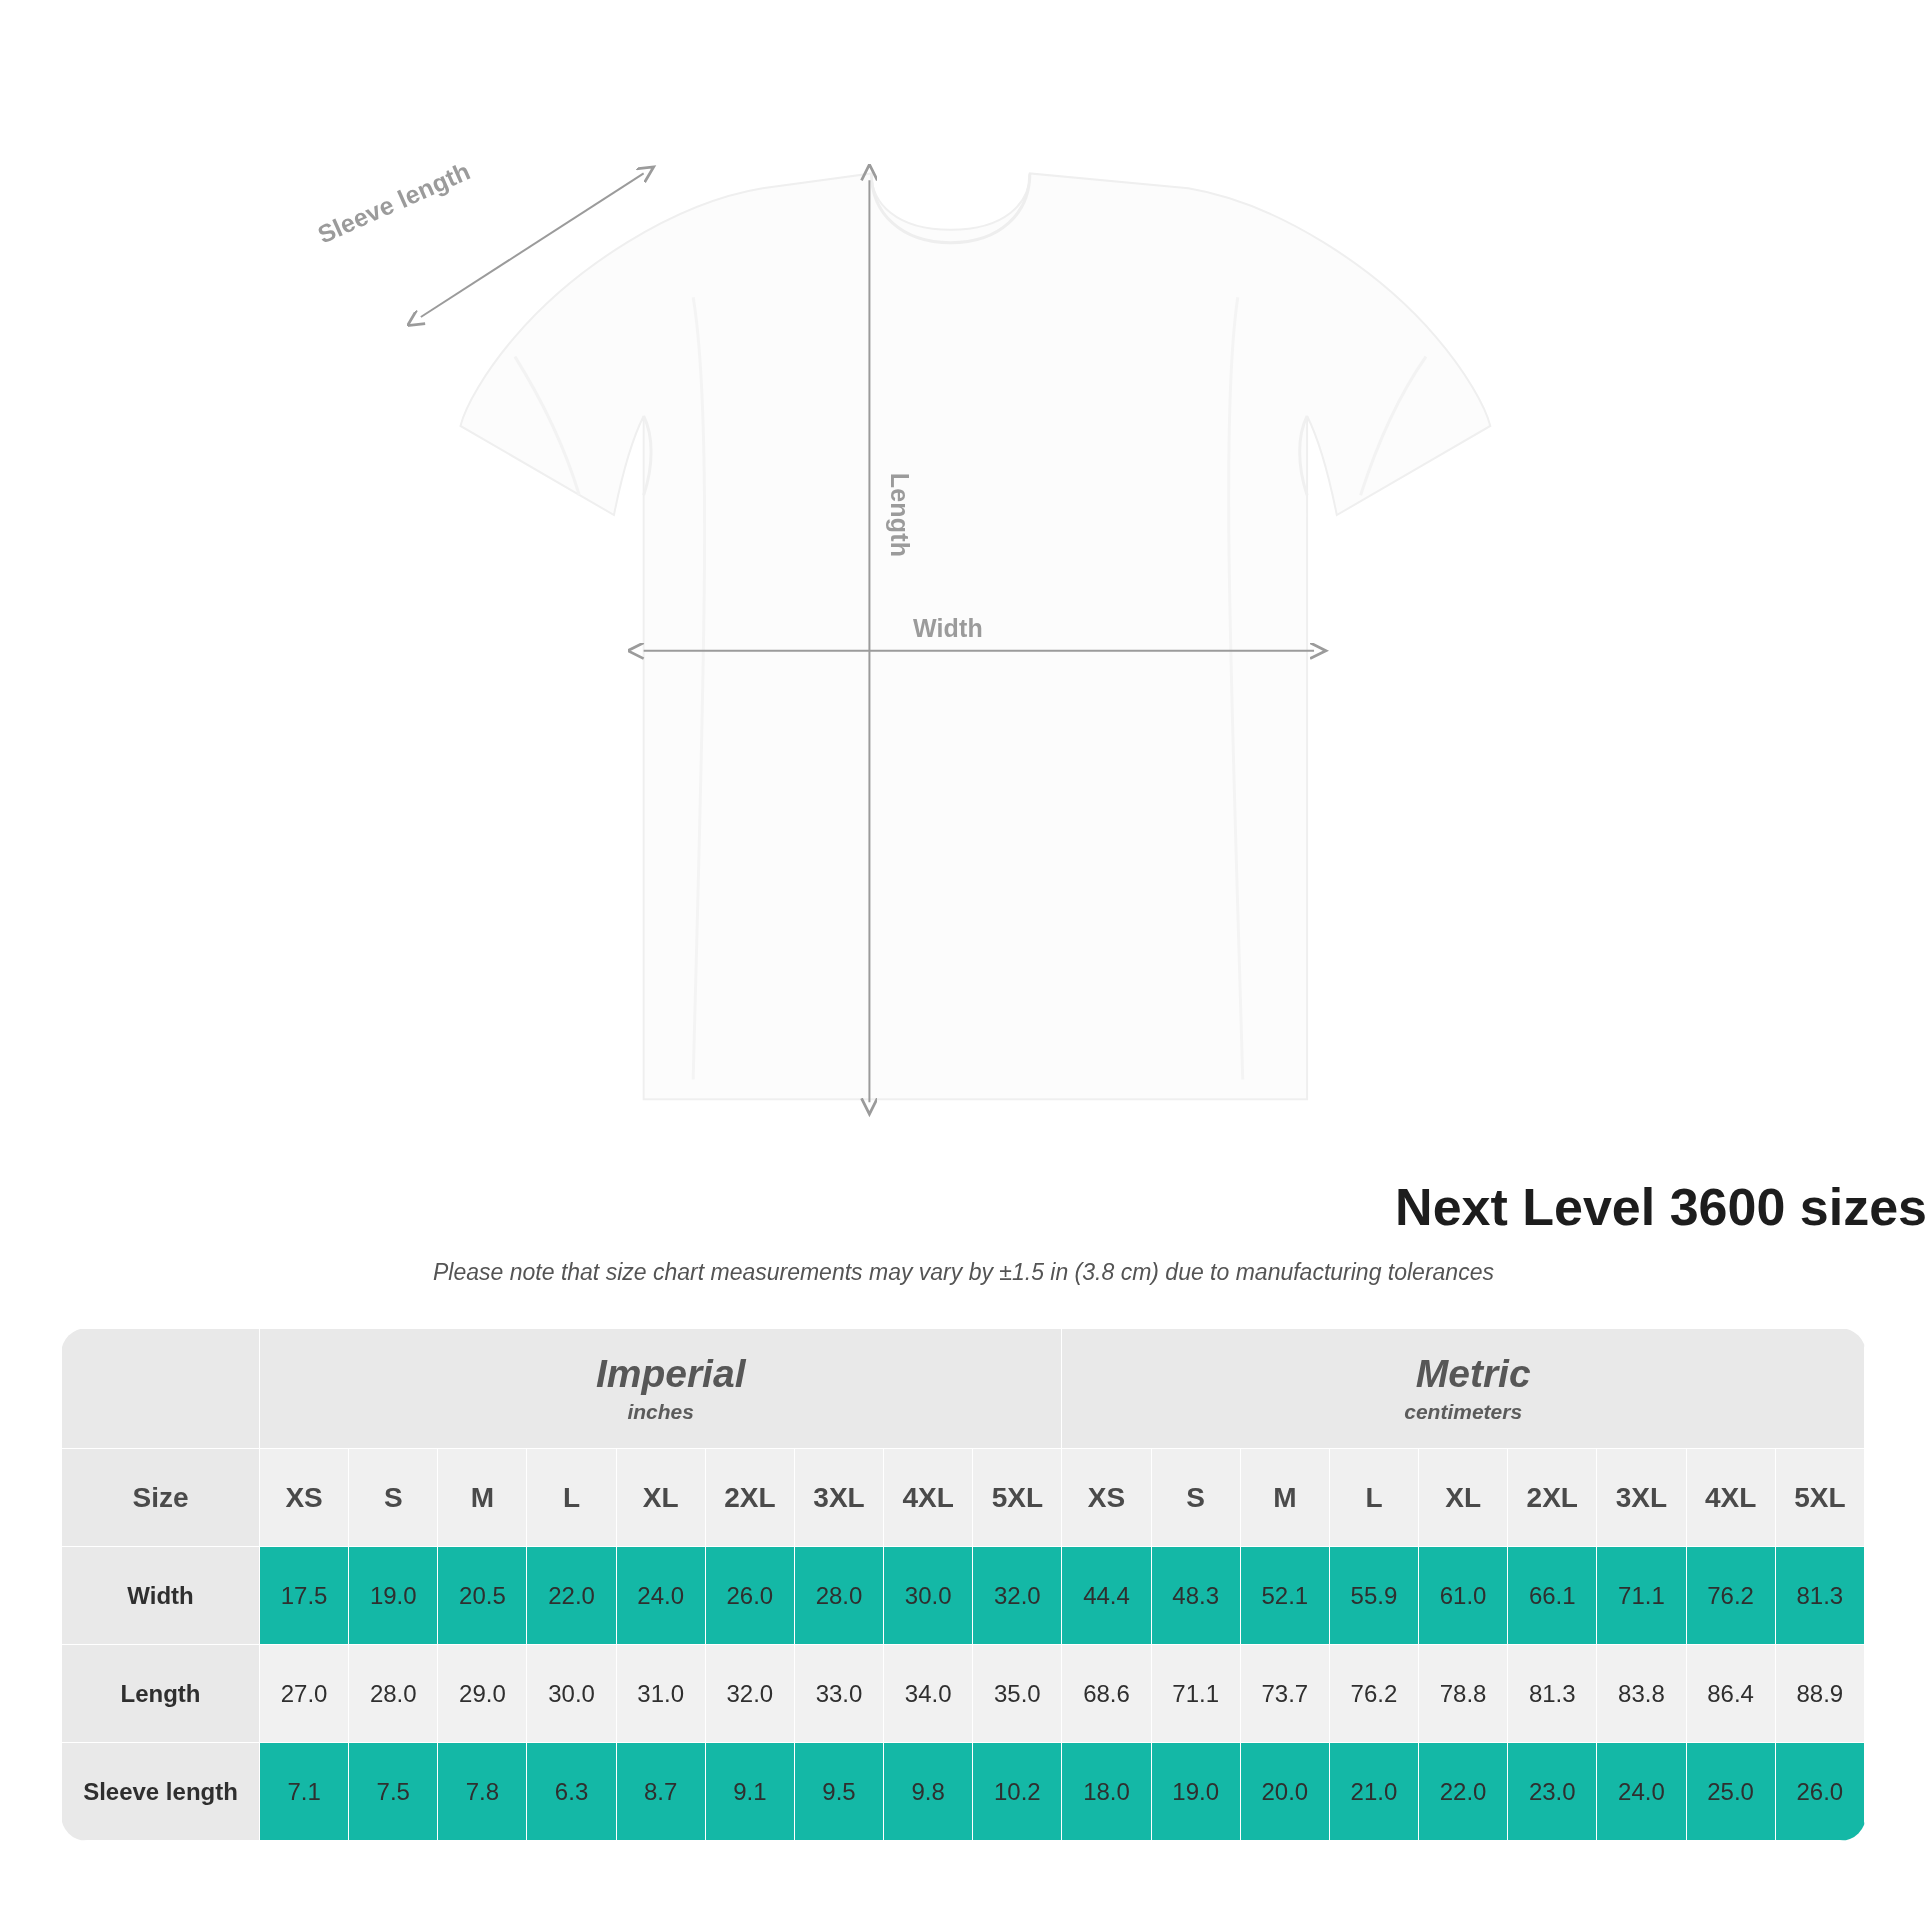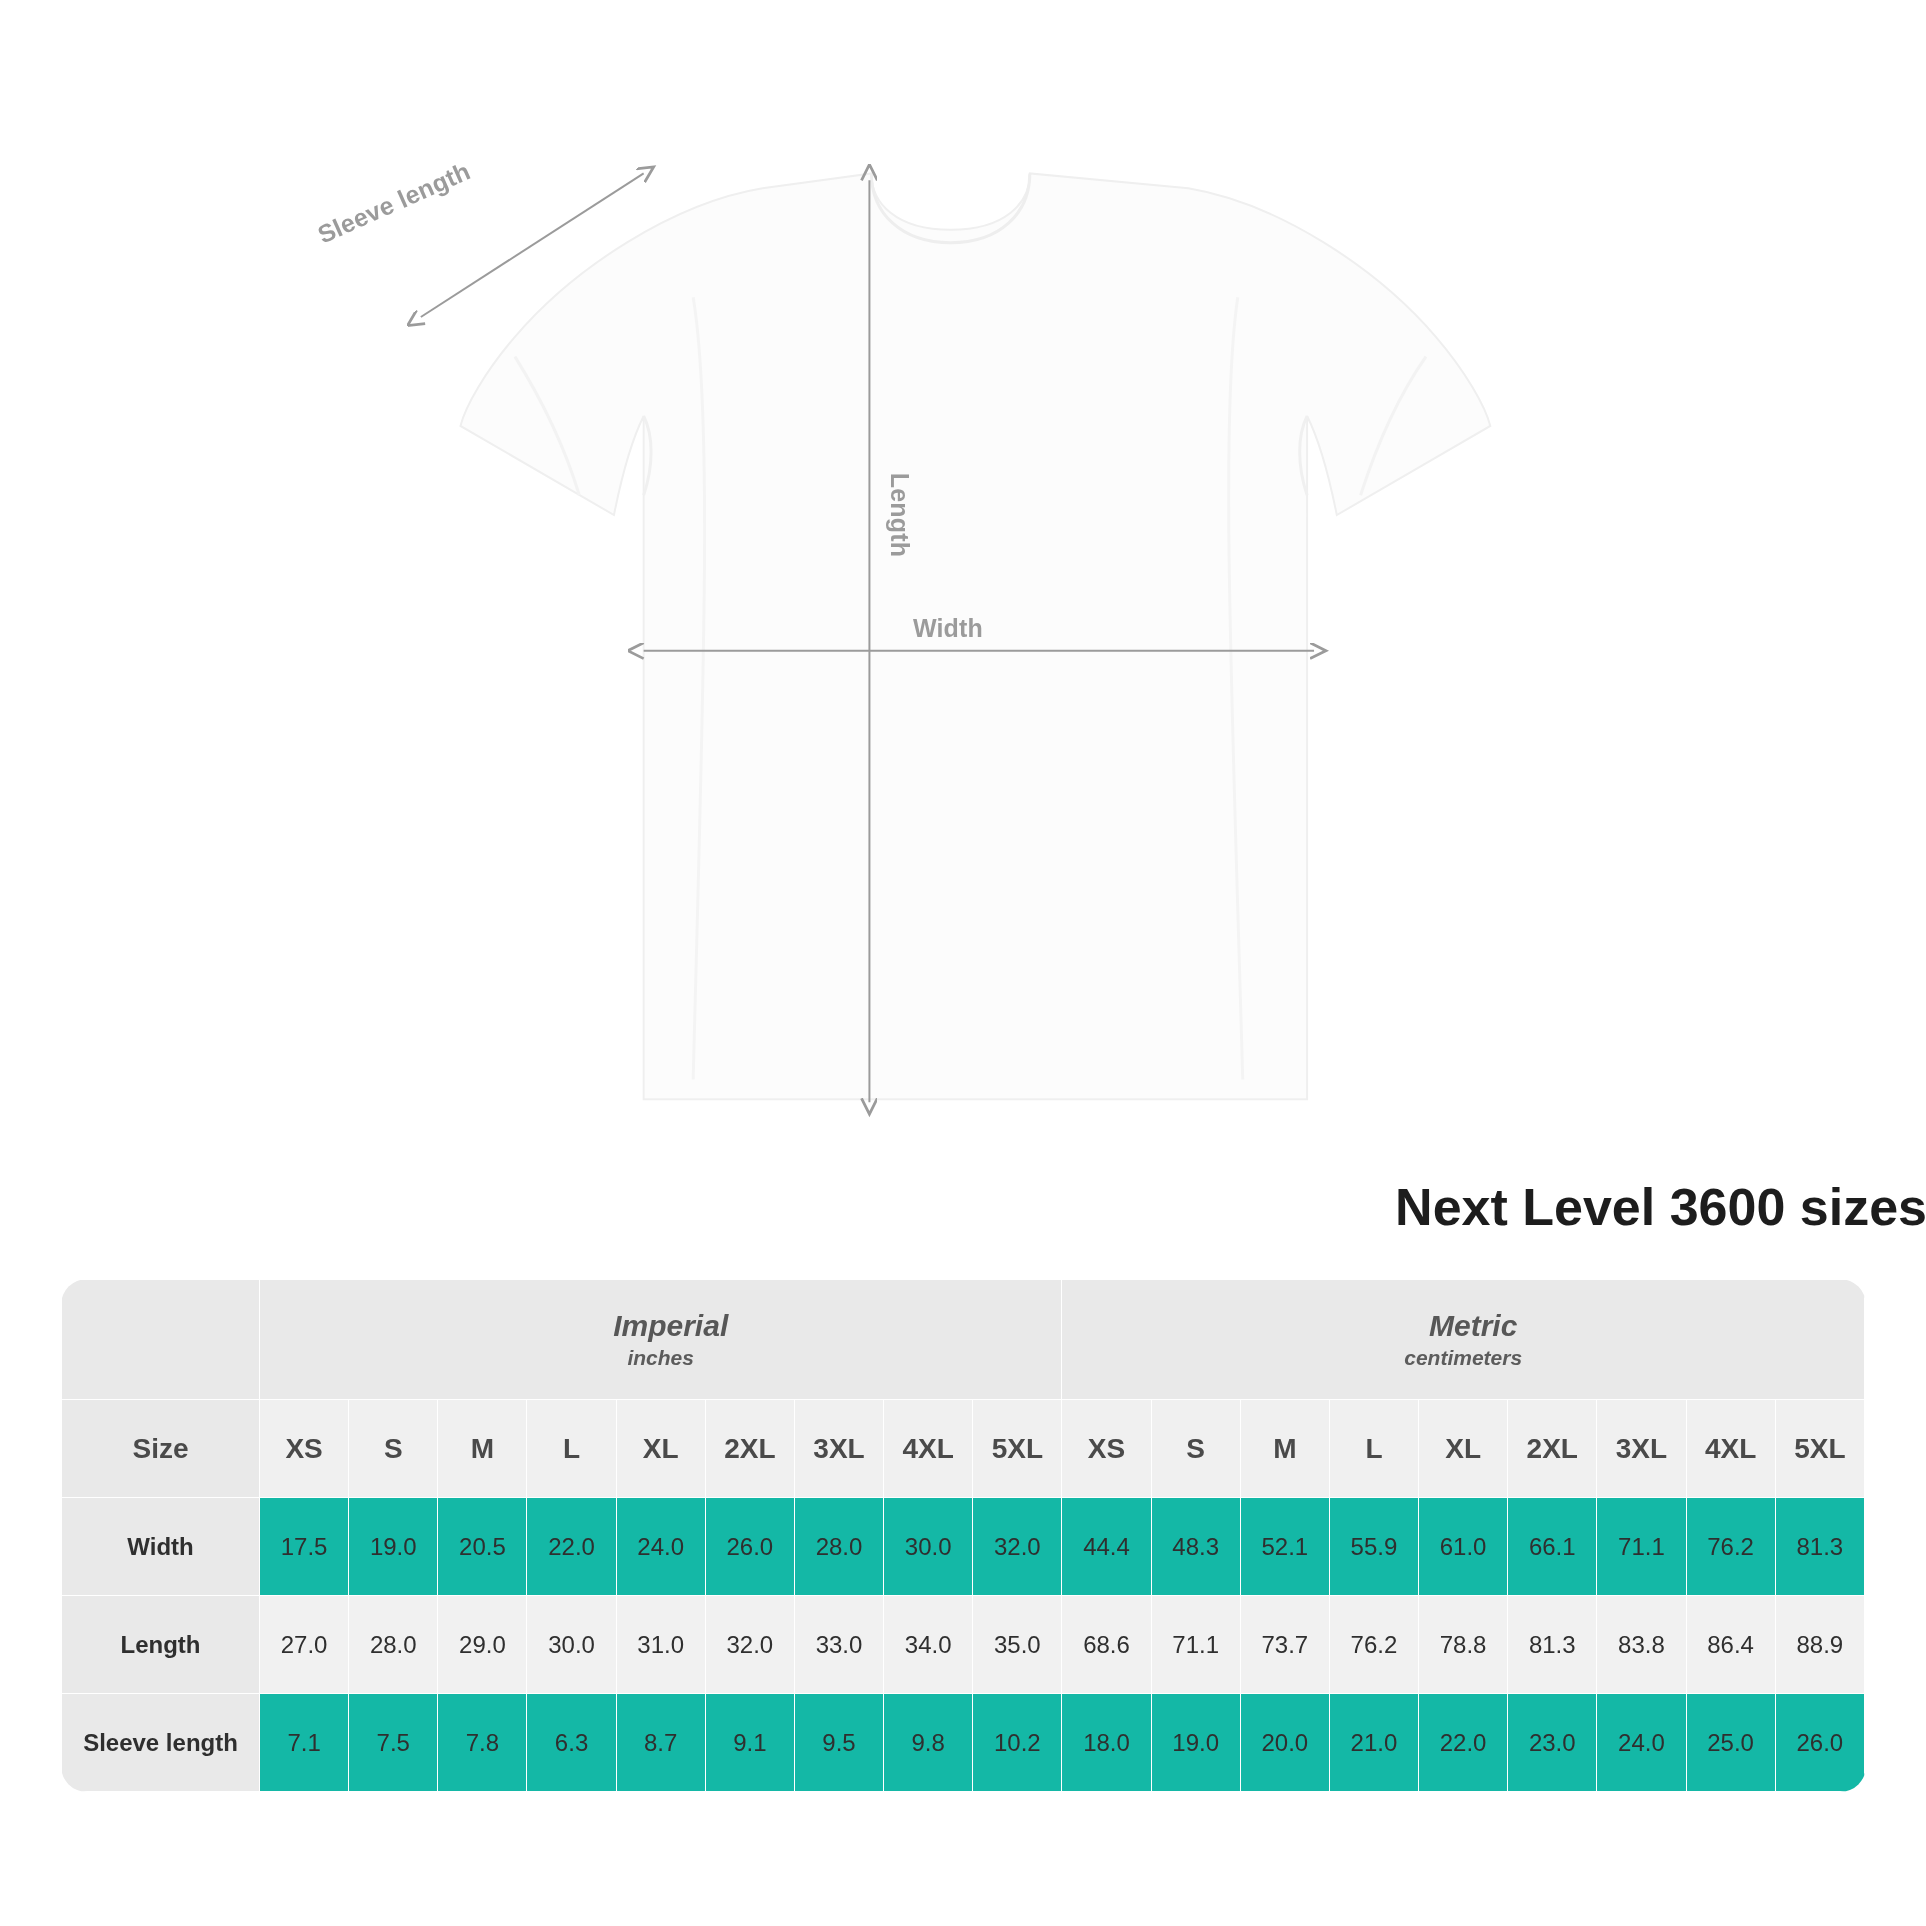--- a/index.html
+++ b/index.html
@@ -91,21 +91,21 @@
     border: 1px solid #ffffff;
     text-align: center;
     vertical-align: middle;
   }
   .unit-head {
     background: #e9e9e9;
     height: 117px;
     color: #575757;
   }
   .unit-head .unit-name {
-    font-size: 30px;
+    font-size: 39px;
     font-weight: bold;
     font-style: italic;
     line-height: 1.2;
     margin-left: 20px;
   }
   .unit-head .unit-sub {
     font-size: 21px;
     font-style: italic;
     font-weight: bold;
     color: #5c5c5c;
@@ -190,20 +190,21 @@
 
       <line x1="650" y1="657" x2="1327" y2="657" stroke="#9b9b9b" stroke-width="2" marker-start="url(#arrowStart)" marker-end="url(#arrowEnd)"></line>
     </svg>
 
     <div class="dim-label dim-sleeve">Sleeve length</div>
     <div class="dim-label dim-length">Length</div>
     <div class="dim-label dim-width">Width</div>
   </div>
 
   <div class="chart-title">Next Level 3600 sizes</div>
+  <div class="chart-note">Please note that size chart measurements may vary by ±1.5 in (3.8 cm) due to manufacturing tolerances</div>
 
   <div class="table-wrap">
     <table class="size-table">
       <colgroup>
         <col class="label-col">
       </colgroup>
       <thead>
         <tr>
           <th class="blank-head"></th>
           <th class="unit-head" colspan="9">

